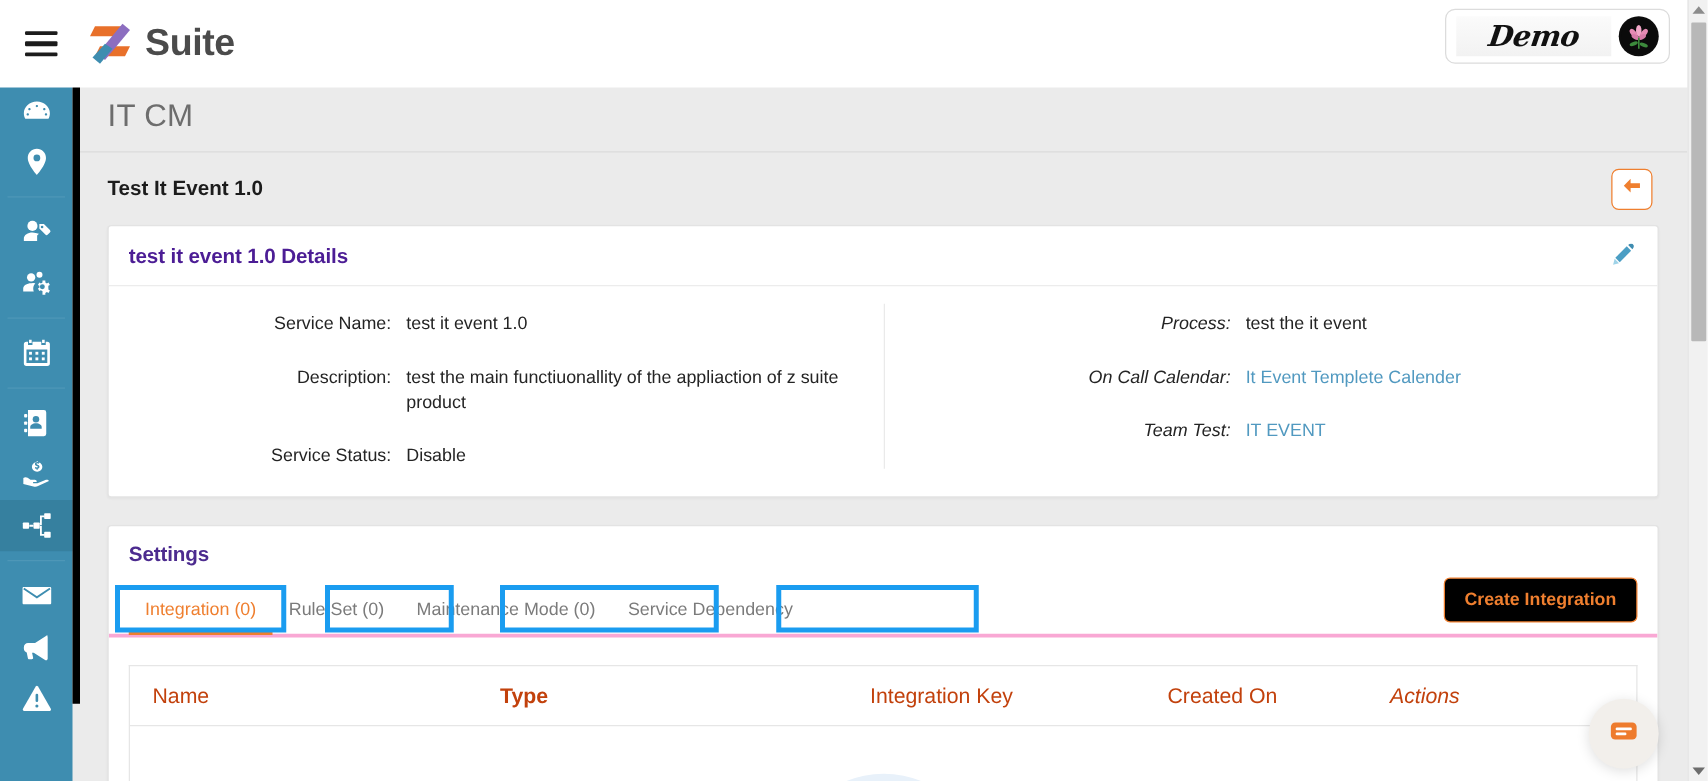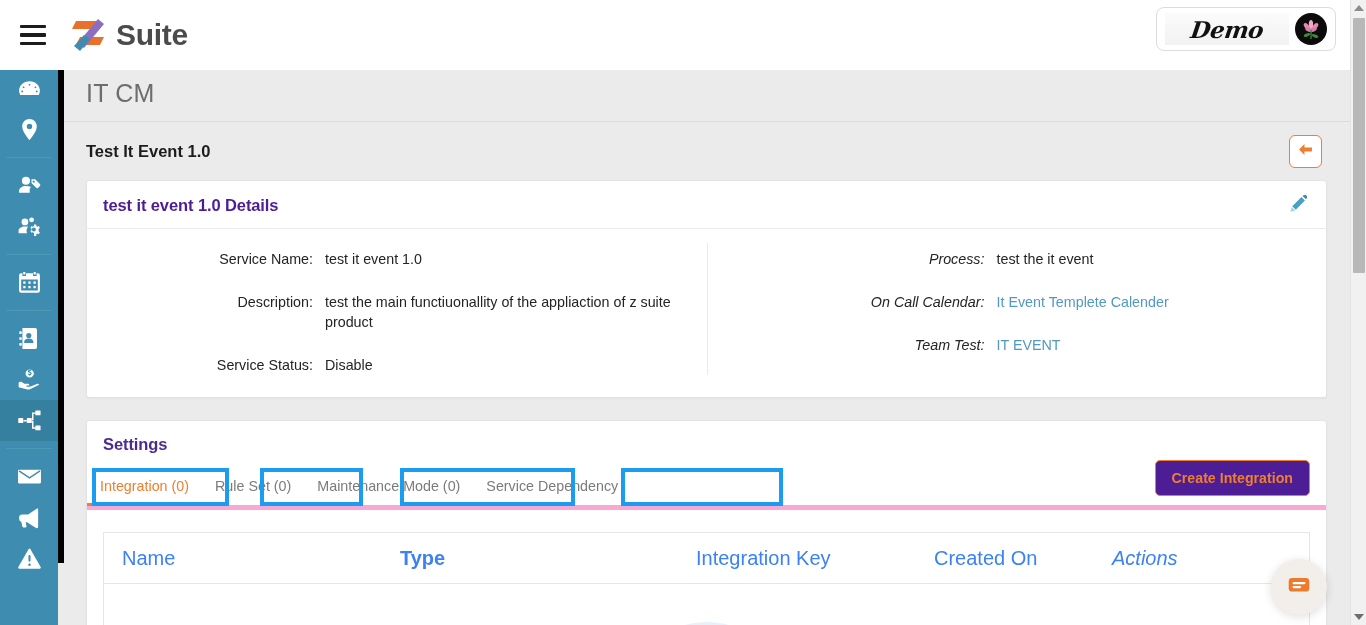--- a/index.html
+++ b/index.html
@@ -167,41 +167,41 @@
     position:relative;
     overflow:hidden;
   }
   .settings-title {
     font-size:16.5px; font-weight:700; color:#4c2b8f;
     padding: 14px 0 12px 16px;
     letter-spacing:-0.1px;
   }
   .tabs-row {
     display:flex; align-items:flex-end;
-    border-bottom:5px solid #f9a8d4;
-    padding-right:16px;
+    border-bottom:3px solid #f9a8d4;
+    padding-left:16px; padding-right:16px;
     height:44px; position:relative;
   }
   .tab {
     position:relative;
     font-size:14.3px; color:#7b7b7b;
     padding: 0 13px 12px 13px;
     cursor:pointer; white-space:nowrap;
     line-height:14px;
   }
   .tab.active { color:#ef7f2f; }
   .tab.active::after {
     content:""; position:absolute; left:0; right:0; bottom:-1px;
     height:3px; background:#ef7f2f;
   }
   .tab-spacer { flex:1; }
   .create-btn {
     position:absolute; right:16px; bottom:9px;
     border:1.3px solid #ef7f2f; border-radius:5px;
-    color:#ef7f2f; background:#4c1d95;
+    color:#ef7f2f; background:#000000;
     font-size:14.2px; font-weight:700;
     padding: 9px 16px;
     cursor:pointer;
     font-family:"Liberation Sans", sans-serif;
   }
 
   
   .anno {
     position:absolute;
     border:4px solid #1a9cf0;
@@ -213,21 +213,21 @@
   .table-wrap {
     margin: 22px 16px 0 16px;
     border:1px solid #e6e6e6;
     border-bottom:none;
     background:#fff;
   }
   .thead {
     display:flex;
     border-bottom:1px solid #e6e6e6;
     padding: 14px 0 13px 0;
-    font-size:20px; color:#3b82f6;
+    font-size:17px; color:#c2410c;
   }
   .th-name  { width:296px; padding-left:18px; }
   .th-type  { width:296px;font-weight:bold; }
   .th-key   { width:238px; }
   .th-made  { width:178px; }
   .th-acts  { width:160px;font-style:italic; }
   .tbody-empty {
     height:110px; position:relative; overflow:hidden;
   }
   .empty-illus {

